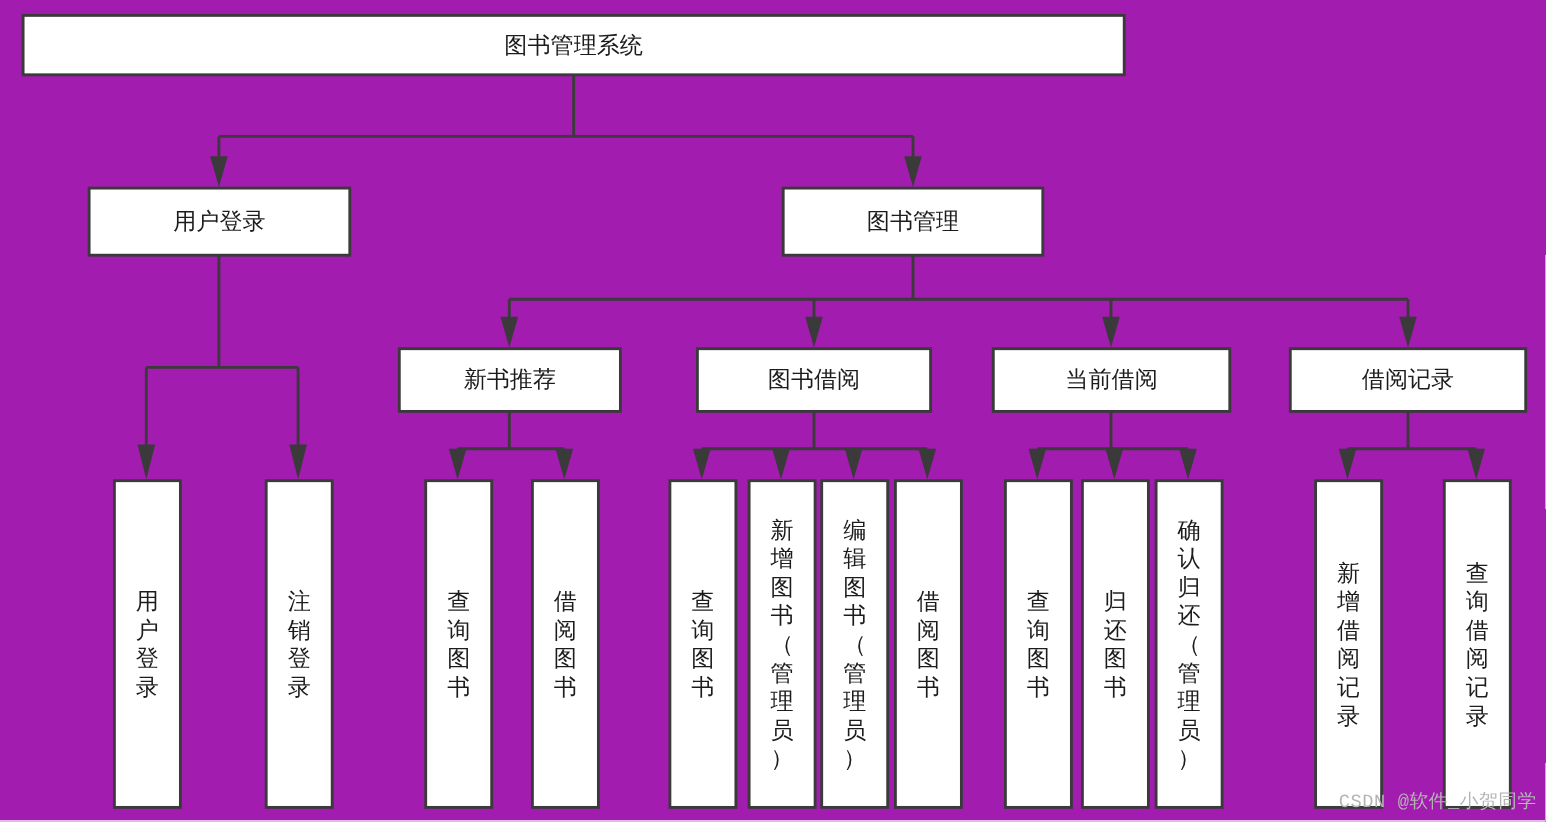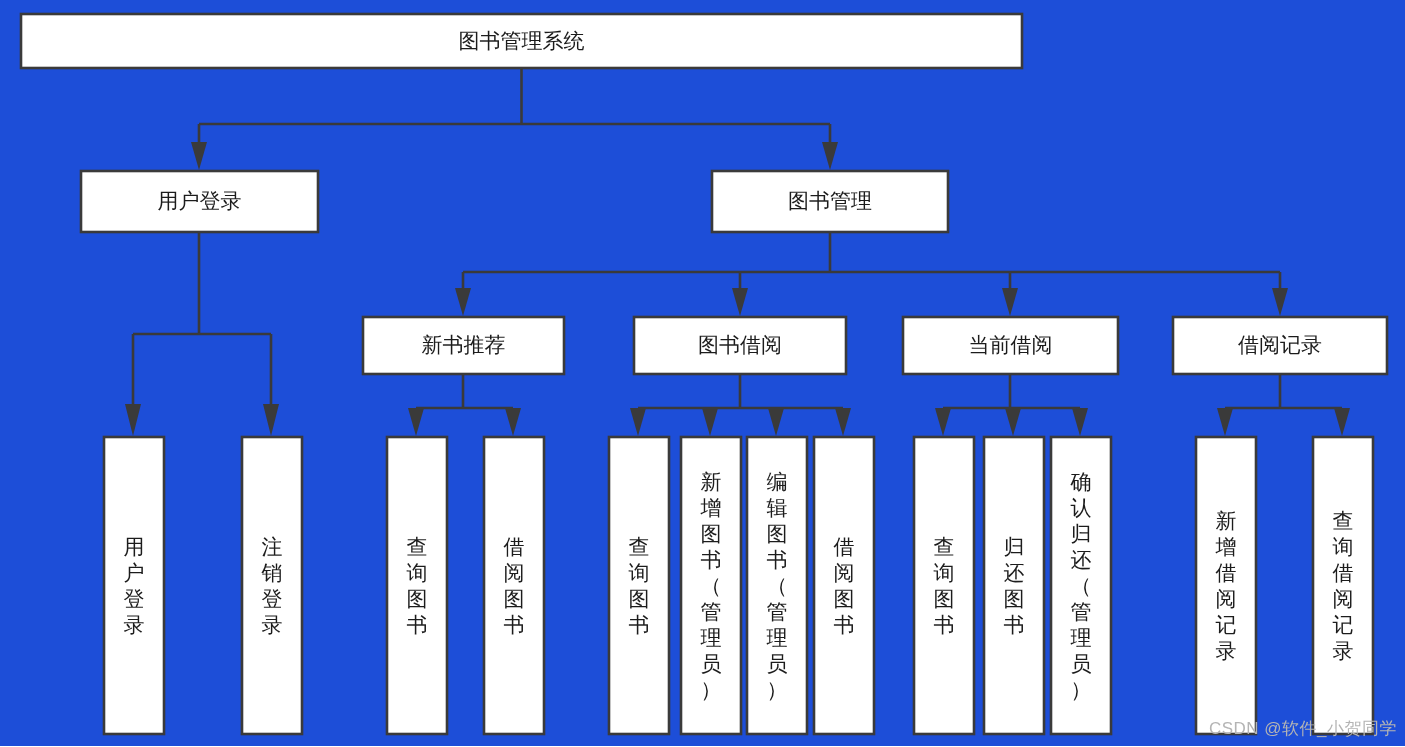--- a/index.html
+++ b/index.html
@@ -7,21 +7,21 @@
     padding: 0;
     background: #ffffff;
   }
   body {
     font-family: "DejaVu Sans", "Liberation Sans", sans-serif;
   }
   #diagram-root {
     position: relative;
     width: 1405px;
     height: 746px;
-    background: #1d4ed8;
+    background: #a21caf;
     overflow: hidden;
   }
   svg.diagram-canvas {
     position: absolute;
     left: 0;
     top: 0;
     width: 1405px;
     height: 747px;
     display: block;
   }
@@ -50,21 +50,21 @@
   .node-label-vertical {
     font-family: "DejaVu Sans", "Liberation Sans", sans-serif;
     fill: #1c1c1c;
     font-size: 21px;
     text-anchor: middle;
   }
   .watermark {
     position: absolute;
     right: 8px;
     bottom: 6px;
-    font-family: Liberation Sans, sans-serif;
+    font-family: Liberation Mono, monospace;
     font-size: 17px;
     color: #b4b4b4;
     letter-spacing: 0.5px;
     white-space: nowrap;
     user-select: none;
   }
 </style>
 </head>
 <body>
 

